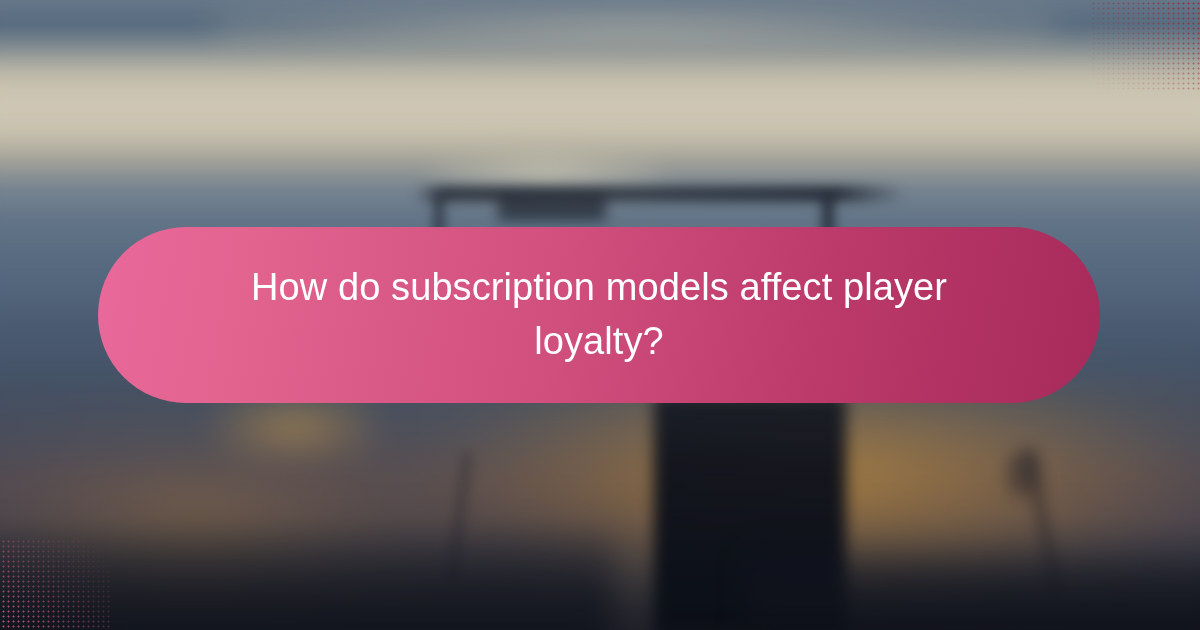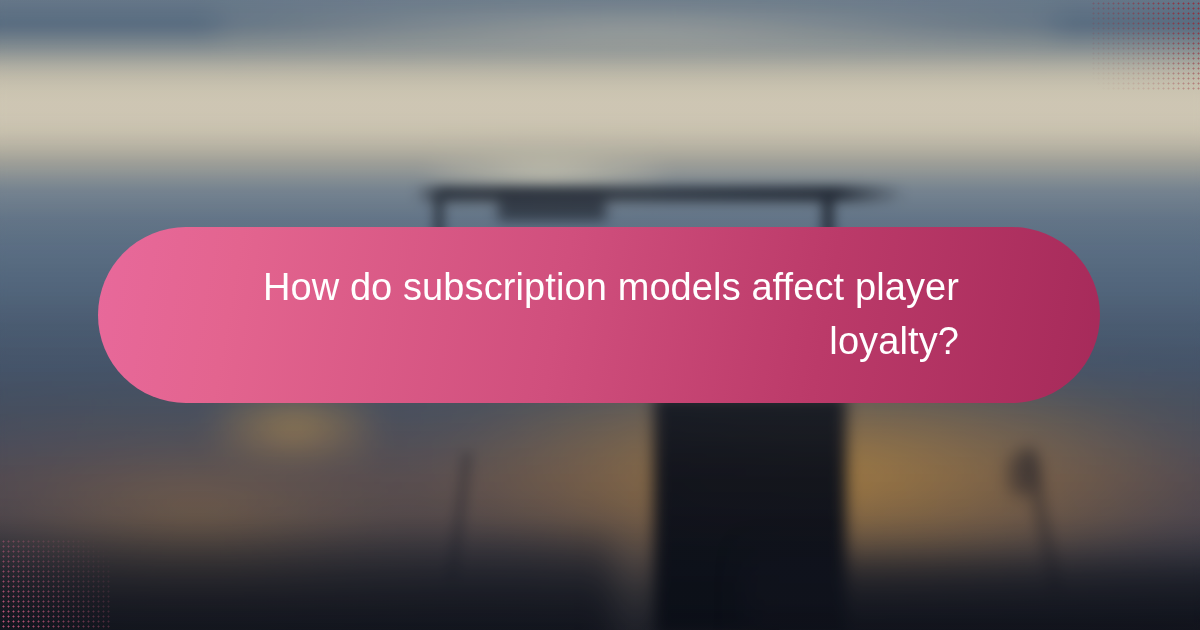--- a/index.html
+++ b/index.html
@@ -263,21 +263,21 @@
     box-sizing: border-box;
     padding: 0 120px;
   }
 
   #headline-text {
     color: #ffffff;
     font-family: "Liberation Sans", sans-serif;
     font-size: 38px;
     font-weight: 400;
     line-height: 1.42;
-    text-align: right;
+    text-align: center;
     letter-spacing: 0.1px;
     margin: 16px;
     max-width: 720px;
   }
 </style>
 </head>
 <body>
 
 <div id="card">
 

